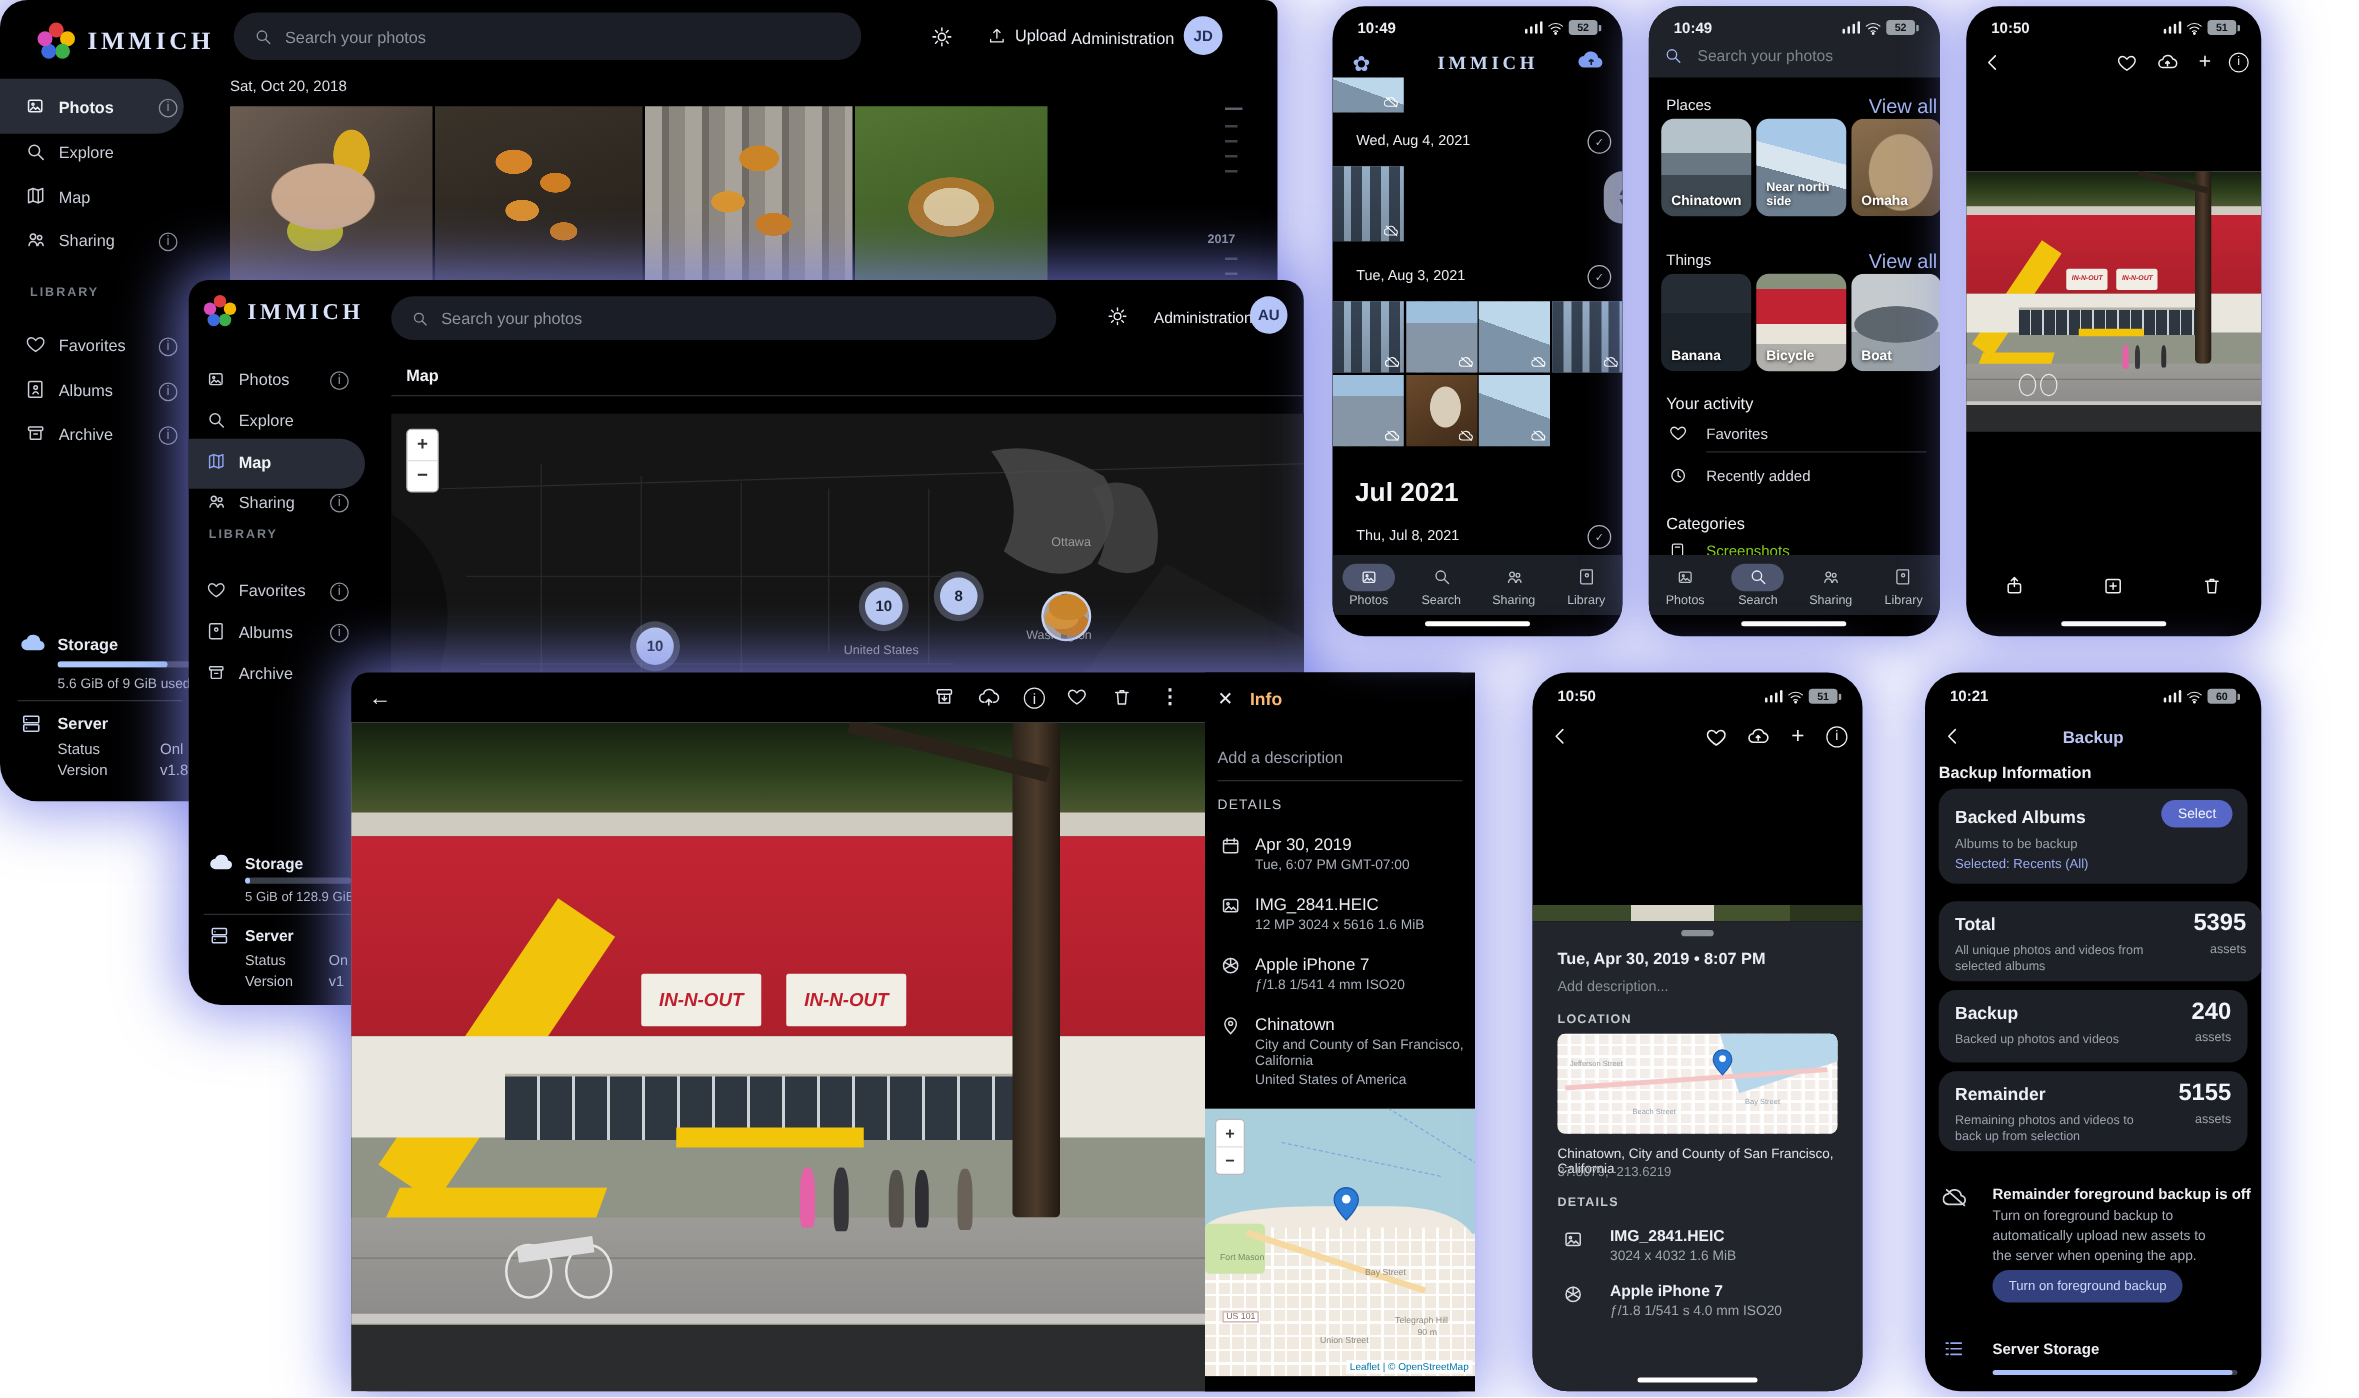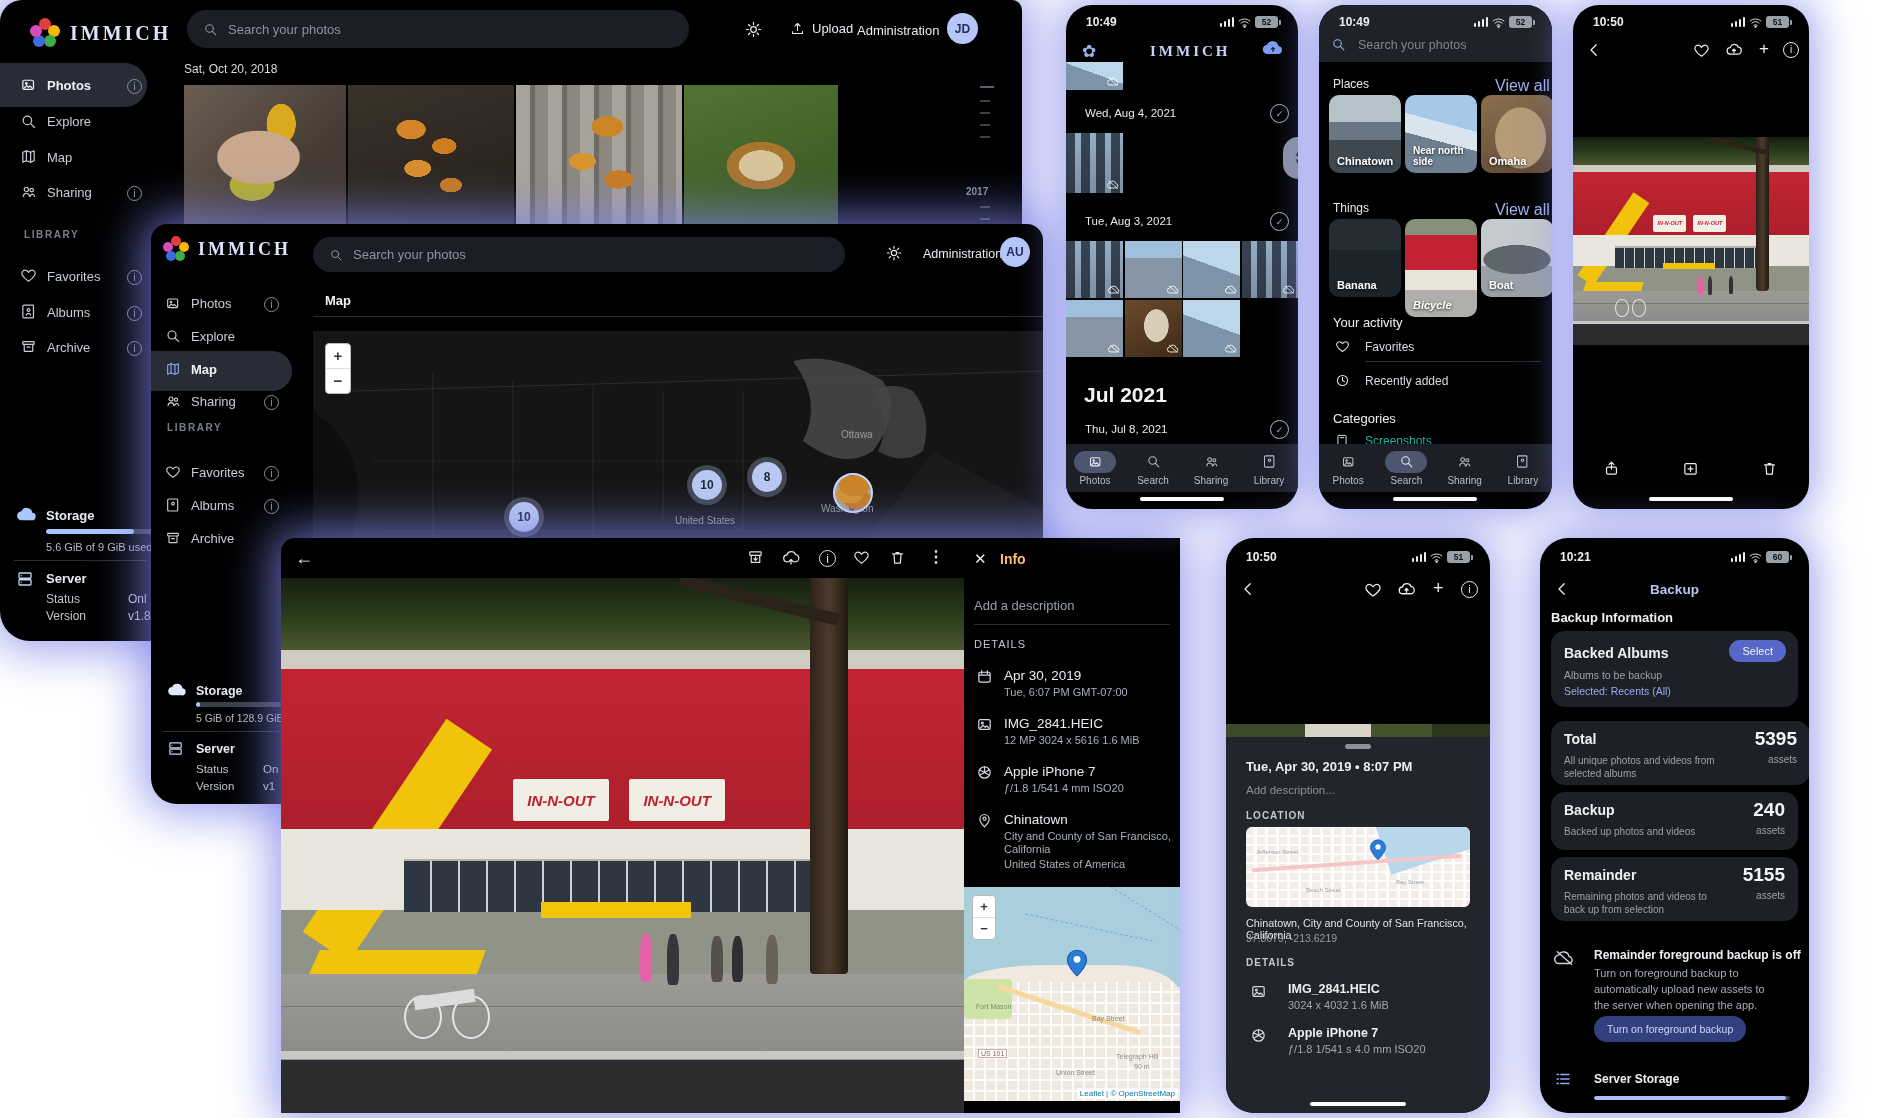--- a/index.html
+++ b/index.html
@@ -662,21 +662,21 @@
       </div>
     <div class="card pl3" style="left:162px;top:90px;width:72px;height:78px;">
         <span class="cardlbl">Omaha</span>
       </div>
 
     <span class="ph-sec ab" style="left:14px;top:196px;">Things</span>
     <span class="viewall ab" style="left:176px;top:196px;">View all</span>
     <div class="card t1" style="left:10px;top:214px;width:72px;height:78px;">
         <span class="cardlbl">Banana</span>
       </div>
-    <div class="card t2" style="left:86px;top:214px;width:72px;height:98px;font-style:italic;">
+    <div class="card t2" style="left:86px;top:214px;width:72px;height:78px;">
         <span class="cardlbl">Bicycle</span>
       </div>
     <div class="card t3" style="left:162px;top:214px;width:72px;height:78px;">
         <span class="cardlbl">Boat</span>
       </div>
 
     <span class="ab" style="left:14px;top:310px;color:#eef0f4;font-size:13px;">Your activity</span>
     <svg class="ic ab" style="left:16px;top:334px;color:#dfe2e8;" width="15" height="15" viewBox="0 0 24 24">
         <path d="M12 20s-7-4.5-9-9c-1.3-3 .8-6.5 4-6.5 2 0 3.5 1 5 3 1.5-2 3-3 5-3 3.2 0 5.3 3.5 4 6.5-2 4.5-9 9-9 9z"></path>
       </svg>
@@ -686,21 +686,21 @@
         <circle cx="12" cy="12" r="8"></circle>
         <path d="M12 7v5l3 2"></path>
       </svg>
     <span class="ab" style="left:46px;top:369px;color:#d9dce2;font-size:12px;">Recently added</span>
 
     <span class="ab" style="left:14px;top:406px;color:#eef0f4;font-size:13px;">Categories</span>
     <svg class="ic ab" style="left:16px;top:428px;color:#dfe2e8;" width="14" height="14" viewBox="0 0 24 24">
         <rect x="5" y="4" width="14" height="16" rx="2"></rect>
         <path d="M9 8h6"></path>
       </svg>
-    <span class="ab" style="left:46px;top:429px;color:#14b8a6;font-size:12px;">Screenshots</span>
+    <span class="ab" style="left:46px;top:429px;color:#84cc16;font-size:12px;">Screenshots</span>
 
     <div class="navbar" style="bottom:17px;">
       <div class="navit">
         <span class="pill">
             <svg class="ic" width="15" height="15" viewBox="0 0 24 24">
               <rect x="4" y="6" width="15" height="13" rx="2"></rect>
               <circle cx="9" cy="10.5" r="1.2"></circle>
               <path d="M6 17l3.5-3.5 2.5 2.5 2-2 3 3"></path>
             </svg>
           </span>

